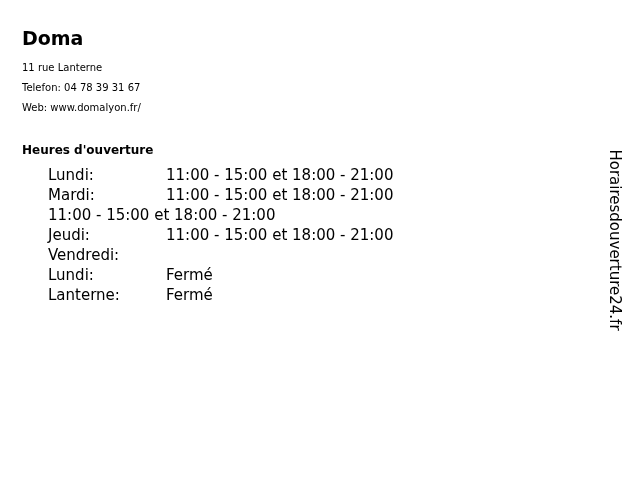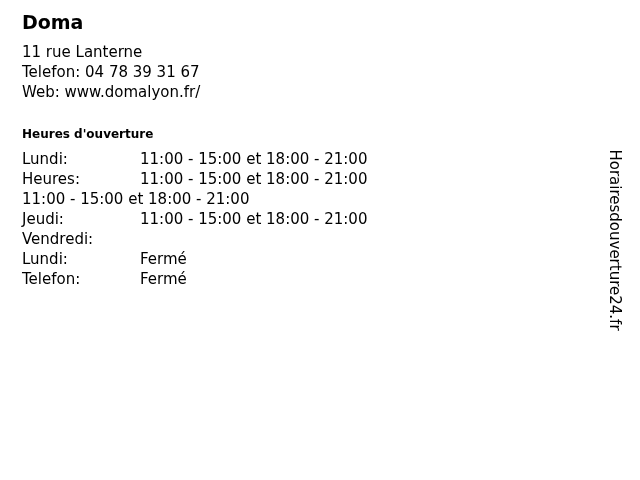--- a/index.html
+++ b/index.html
@@ -11,46 +11,47 @@
     height: 480px;
     background: #ffffff;
     color: #000000;
     font-family: "DejaVu Sans", sans-serif;
     position: relative;
     overflow: hidden;
   }
   .content {
     position: absolute;
     left: 22px;
-    top: 10px;
+    top: 26px;
     width: 560px;
   }
   .business-name {
     font-size: 19px;
     line-height: 24px;
     font-weight: bold;
     margin: 0 0 8px 0;
   }
   .address-block p {
-    font-size: 15px;
+    font-size: 10px;
     line-height: 20px;
     margin: 0;
   }
   .hours-heading {
     font-size: 12px;
     line-height: 22px;
     font-weight: bold;
     margin: 21px 0 4px 0;
   }
   .hours-table {
     font-size: 15px;
   }
   .hours-row {
     display: flex;
     line-height: 20px;
+    margin-left: 26px;
   }
   .hours-day {
     width: 118px;
     flex: 0 0 118px;
   }
   .hours-time {
     flex: 1;
   }
   .watermark {
     position: absolute;
@@ -78,38 +79,38 @@
   </div>
 
   <h2 class="hours-heading">Heures d'ouverture</h2>
 
   <div class="hours-table">
     <div class="hours-row">
       <span class="hours-day">Lundi:</span>
       <span class="hours-time">11:00 - 15:00 et 18:00 - 21:00</span>
     </div>
     <div class="hours-row">
-      <span class="hours-day">Heures:</span>
+      <span class="hours-day">Mardi:</span>
       <span class="hours-time">11:00 - 15:00 et 18:00 - 21:00</span>
     </div>
     <div class="hours-row">
       <span class="hours-time">11:00 - 15:00 et 18:00 - 21:00</span>
     </div>
     <div class="hours-row">
       <span class="hours-day">Jeudi:</span>
       <span class="hours-time">11:00 - 15:00 et 18:00 - 21:00</span>
     </div>
     <div class="hours-row">
       <span class="hours-day">Vendredi:</span>
     </div>
     <div class="hours-row">
       <span class="hours-day">Lundi:</span>
       <span class="hours-time">Fermé</span>
     </div>
     <div class="hours-row">
-      <span class="hours-day">Telefon:</span>
+      <span class="hours-day">Lanterne:</span>
       <span class="hours-time">Fermé</span>
     </div>
   </div>
 
 </div>
 
 <div class="watermark">Horairesdouverture24.fr</div>
 
 </body></html>

